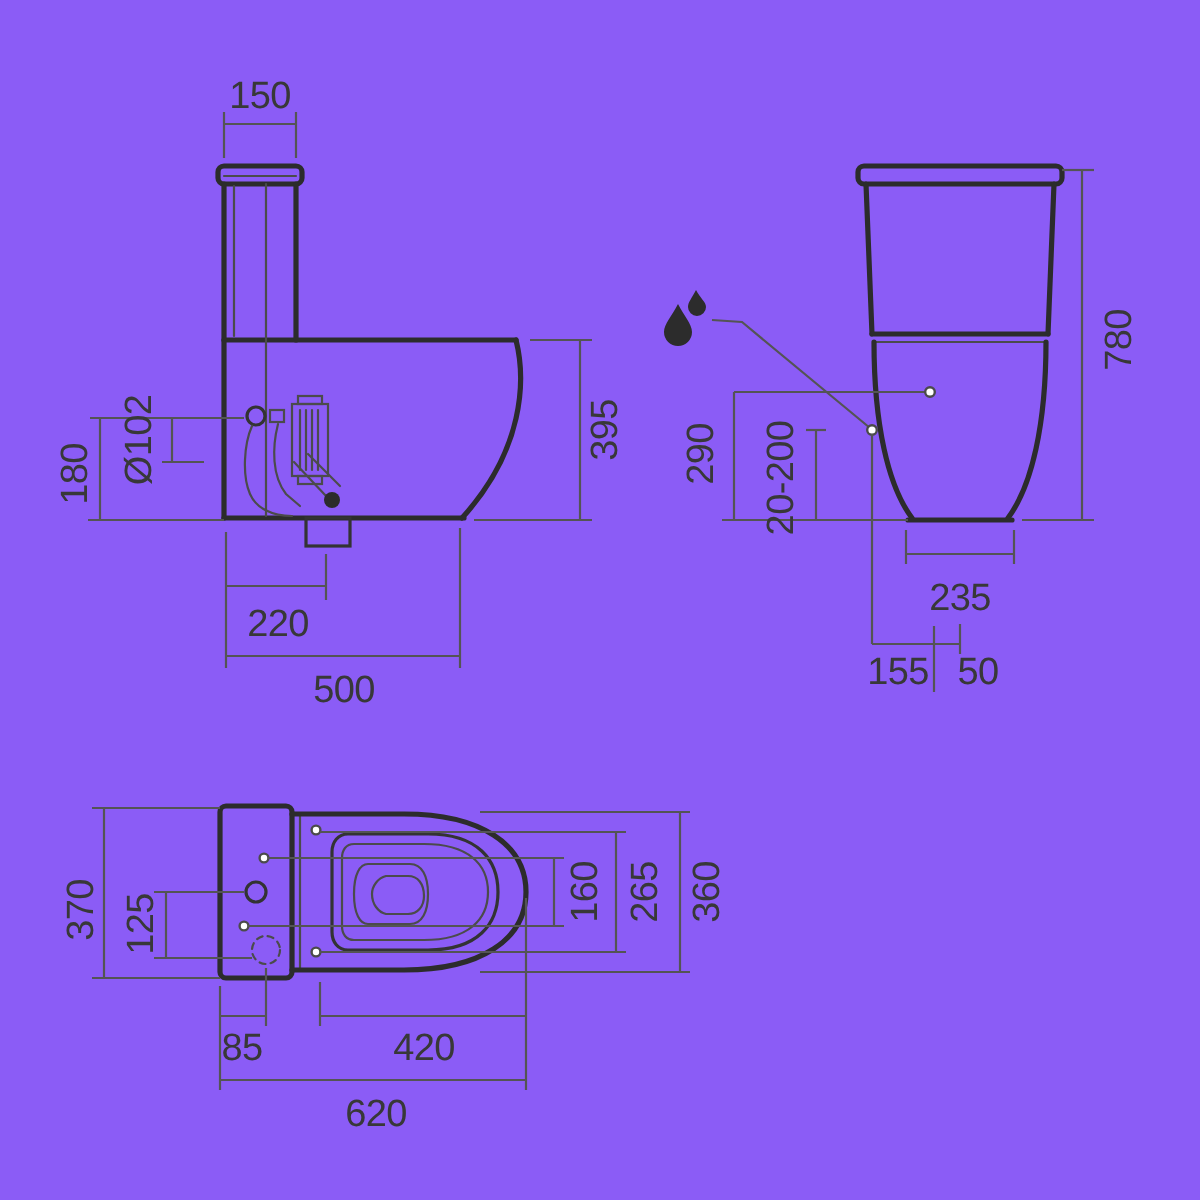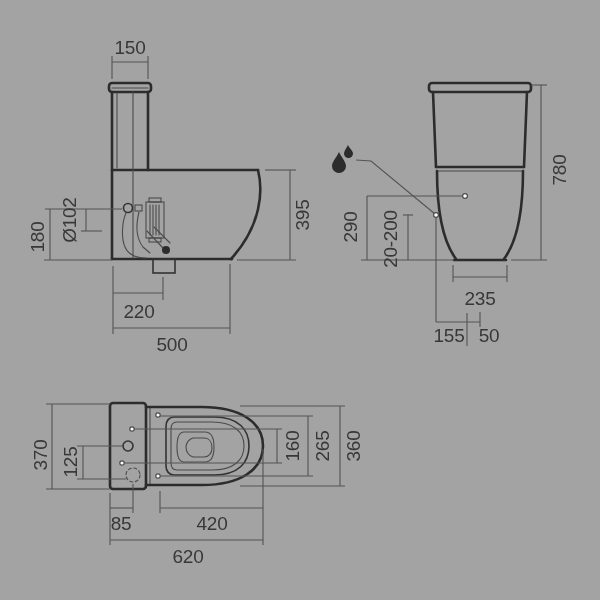--- a/index.html
+++ b/index.html
@@ -1,16 +1,16 @@
 <!DOCTYPE html>
 <html><head>
 <meta charset="utf-8">
 <style>
   html,body{margin:0;padding:0;background:#ffffff;}
-  .page{width:600px;height:600px;background:#a3a3a3;position:relative;overflow:hidden;}
+  .page{width:600px;height:600px;background:#8b5cf6;position:relative;overflow:hidden;}
   svg{display:block;}
   .b{fill:none;stroke:#2c2c2c;stroke-width:2.6;stroke-linecap:round;stroke-linejoin:round;}
   .m{fill:none;stroke:#333333;stroke-width:1.6;stroke-linecap:round;}
   .t{fill:none;stroke:#4b4b4b;stroke-width:1.1;stroke-linecap:round;}
   .d{fill:none;stroke:#545454;stroke-width:1.1;stroke-linecap:butt;}
   .dot{fill:#ffffff;stroke:#4b4b4b;stroke-width:1.2;}
   .fillicon{fill:#2c2c2c;stroke:none;}
   .txt{font-family:"Liberation Sans","DejaVu Sans",sans-serif;font-size:19px;fill:#383838;text-anchor:middle;letter-spacing:-0.3px;}
   .dash{stroke-dasharray:3,2.6;}
 </style>

